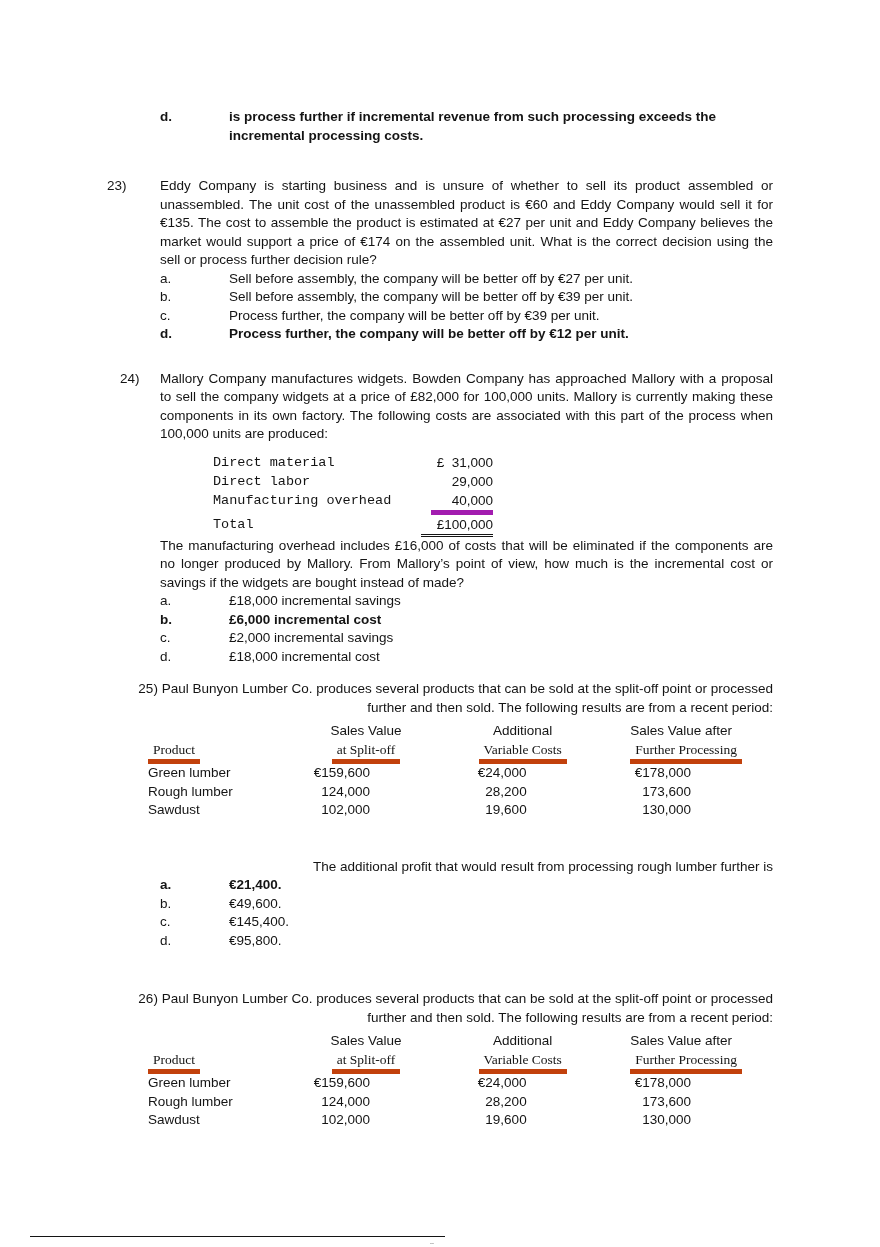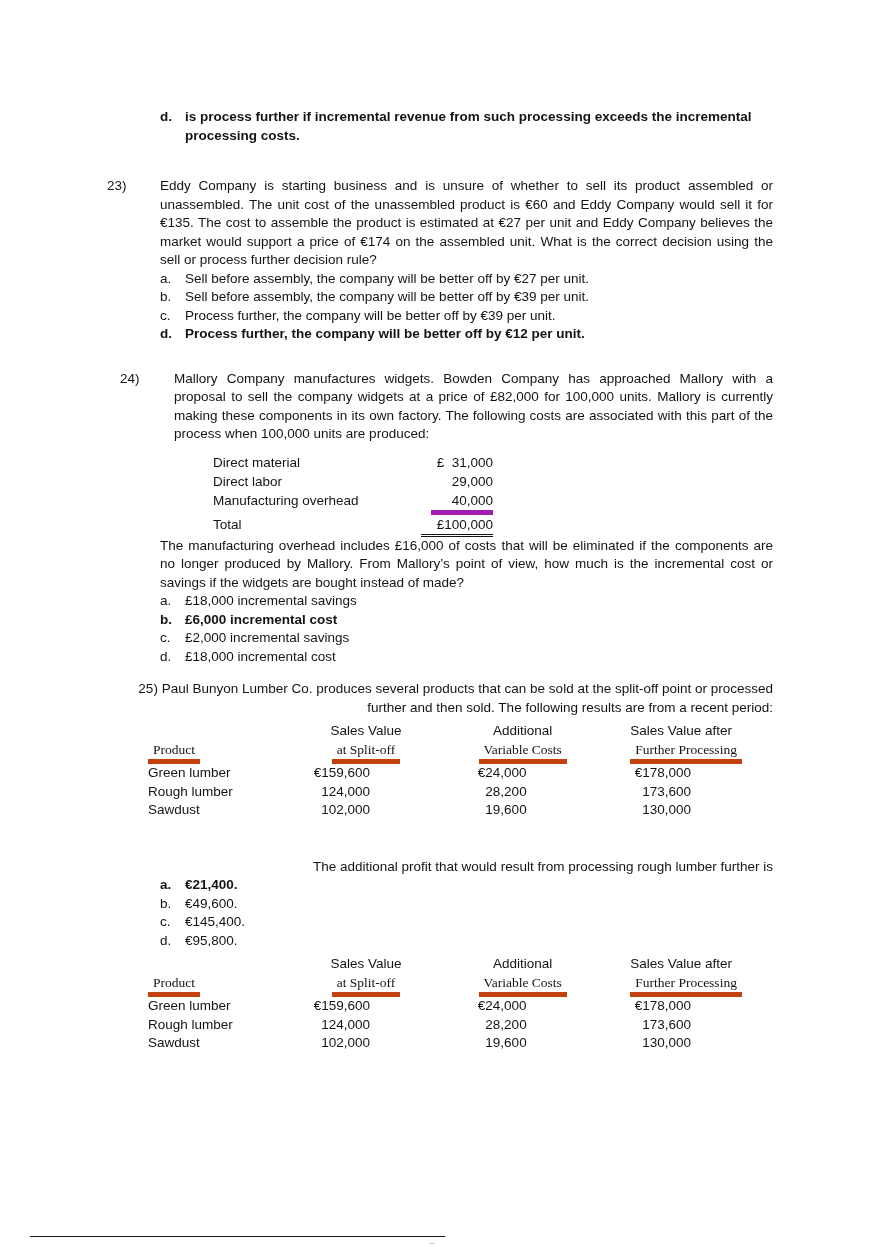--- a/index.html
+++ b/index.html
@@ -15,42 +15,42 @@
   
   .hang { display:flex; }
   .hang .qnum { flex:0 0 53px; }
   .hang .qnum.shift { padding-left:13px; }
   .hang .qtext { flex:1 1 auto; text-align:justify; }
   
   .plainq { text-align:right; }
   
   .option { display:flex; padding-left:53px; }
   .option .opt-label { flex:0 0 25px; }
-  .option .opt-text { flex:1 1 auto; }
+  .option .opt-text { flex:1 1 auto;margin-left:44px; }
   
   .cost-table { margin:9px 0 0 106px; }
   .cost-row { display:flex; line-height:19px; }
-  .cost-label { width:200px; }
+  .cost-label { width:200px;font-family:Liberation Mono, monospace; }
   .cost-value { width:80px; text-align:right; white-space:pre; }
   .cost-value .u  { display:inline-block; min-width:62px; text-align:right; border-bottom:5px solid #a21caf; }
   .cost-value .uu { display:inline-block; min-width:72px; text-align:right; border-bottom:3px double #141414; }
   
   .lumber { margin-left:41px; margin-top:5px; }
   .lrow { display:flex; line-height:18.5px;gap:48px; }
   .lc1 { width:150px; text-align:left; }
   .lc2 { width:105px; text-align:center; }
   .lc3 { width:130px; margin-left:10px; text-align:center; }
   .lc4 { width:170px; margin-left:5px; text-align:left; }
   .lrow.body .lc2 { text-align:right; padding-right:31px; }
   .lrow.body .lc3 { text-align:right; padding-right:43px; }
   .lrow.body .lc4 { text-align:right; padding-right:82px; }
   .hspan { display:inline-block; border-bottom:5px solid #c2410c; padding:0 5px;font-family:Liberation Serif, serif; }
   
   .mt-q23 { margin-top:32px; }
-  .mt-q24 { margin-top:26px;gap:14px; }
+  .mt-q24 { margin-top:26px; }
   .mt-text2 { margin-top:0px; }
   .mt-q25 { margin-top:14px; }
   .mt-stem { margin-top:38px; }
   .mt-q26 { margin-top:40px; }
   
   .footer-line {
     position:absolute; left:30px; top:1236px; width:415px;
     border-top:1.6px solid #141414; height:0;
   }
   .footer-mark {
@@ -183,20 +183,24 @@
   </div>
   <div class="option">
     <span class="opt-label">c.</span>
     <span class="opt-text">€145,400.</span>
   </div>
   <div class="option">
     <span class="opt-label">d.</span>
     <span class="opt-text">€95,800.</span>
   </div>
 
+  <div class="plainq mt-q26">
+    <span>26)</span>
+    <span>Paul Bunyon Lumber Co. produces several products that can be sold at the split-off point or processed further and then sold. The following results are from a recent period:</span>
+  </div>
 
   <div class="lumber">
     <div class="lrow">
       <span class="lc1"></span>
       <span class="lc2">Sales Value</span>
       <span class="lc3">Additional</span>
       <span class="lc4">Sales Value after</span>
     </div>
     <div class="lrow">
       <span class="lc1"><span class="hspan">Product</span></span>

